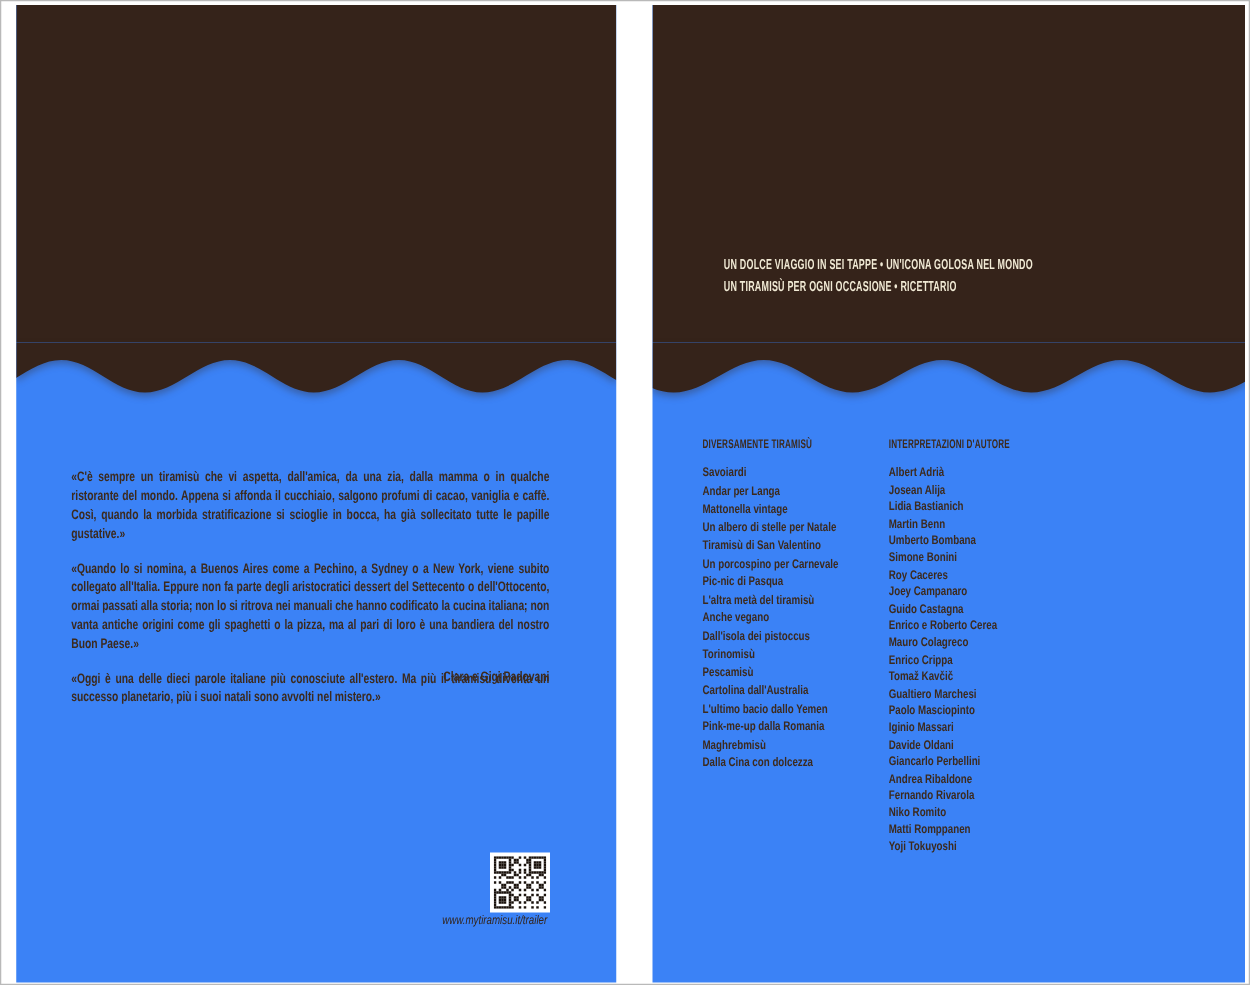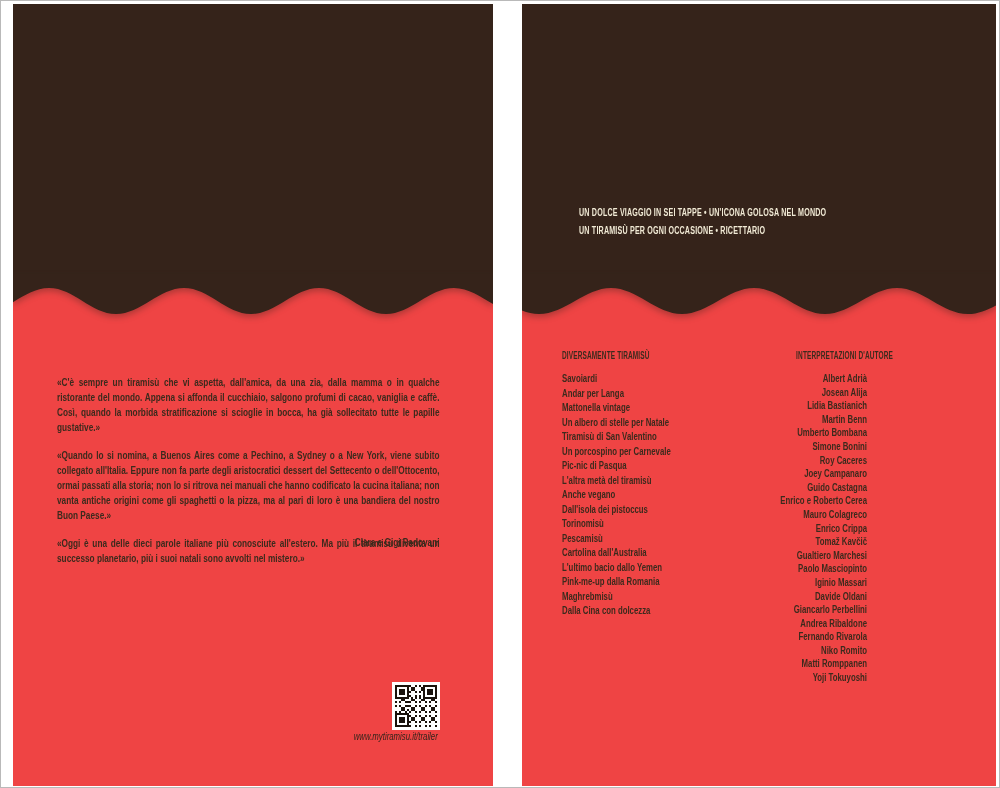--- a/index.html
+++ b/index.html
@@ -1,21 +1,21 @@
 <!DOCTYPE html>
 <html><head>
 <meta charset="utf-8">
 <style>
   html,body{margin:0;padding:0;background:#ffffff;}
   .spread{
     position:relative;width:1000px;height:788px;background:#ffffff;
     border:1px solid #b9b9b9;box-sizing:border-box;overflow:hidden;
     font-family:"Liberation Sans",sans-serif;color:#3c2a1d;
   }
-  .panel{position:absolute;top:3px;height:782px;background:#ef4444;overflow:hidden;}
+  .panel{position:absolute;top:3px;height:782px;background:#3b82f6;overflow:hidden;}
   .panel-left{left:12px;width:480px;}
   .panel-right{left:521px;width:474px;}
   .choco-top{position:absolute;top:0;left:0;right:0;height:270px;background:#35231a;}
   .wave{position:absolute;top:270px;left:0;width:100%;height:70px;display:block;
         filter:drop-shadow(0 3px 3px rgba(53,35,26,0.35));}
   .wave path{fill:#35231a;}
 
   
   .cx{transform-origin:0 0;display:block;}
 
@@ -30,21 +30,21 @@
   .qr-box svg{position:absolute;left:3px;top:3px;}
   .website{position:absolute;right:55px;top:727px;font-size:10px;font-style:italic;
            transform:scaleX(.78);transform-origin:100% 0;white-space:nowrap;color:#33241b;}
 
   
   .tagline{position:absolute;left:57px;top:199px;color:#f1ead5;font-weight:bold;
            font-size:11.5px;line-height:18px;transform:scaleX(.62);transform-origin:0 0;
            white-space:nowrap;letter-spacing:.3px;}
   .flap-col{position:absolute;top:345px;}
   .flap-col-1{left:40px;width:260px;}
-  .flap-col-2{left:189px;width:280px;text-align:right;}
+  .flap-col-2{left:189px;width:280px;}
   .col-title{font-size:10px;font-weight:bold;line-height:13px;transform:scaleX(.65);
              transform-origin:0 0;white-space:nowrap;letter-spacing:.2px;}
   .col-list{margin:10px 0 0 0;padding:0;list-style:none;transform:scaleX(.78);
             transform-origin:0 0;width:200px;}
   .col-list div{font-size:10px;font-weight:bold;white-space:nowrap;}
   .flap-col-1 .col-list div{line-height:14.5px;}
   .flap-col-2 .col-list div{line-height:13.6px;}
 </style>
 </head>
 <body>

